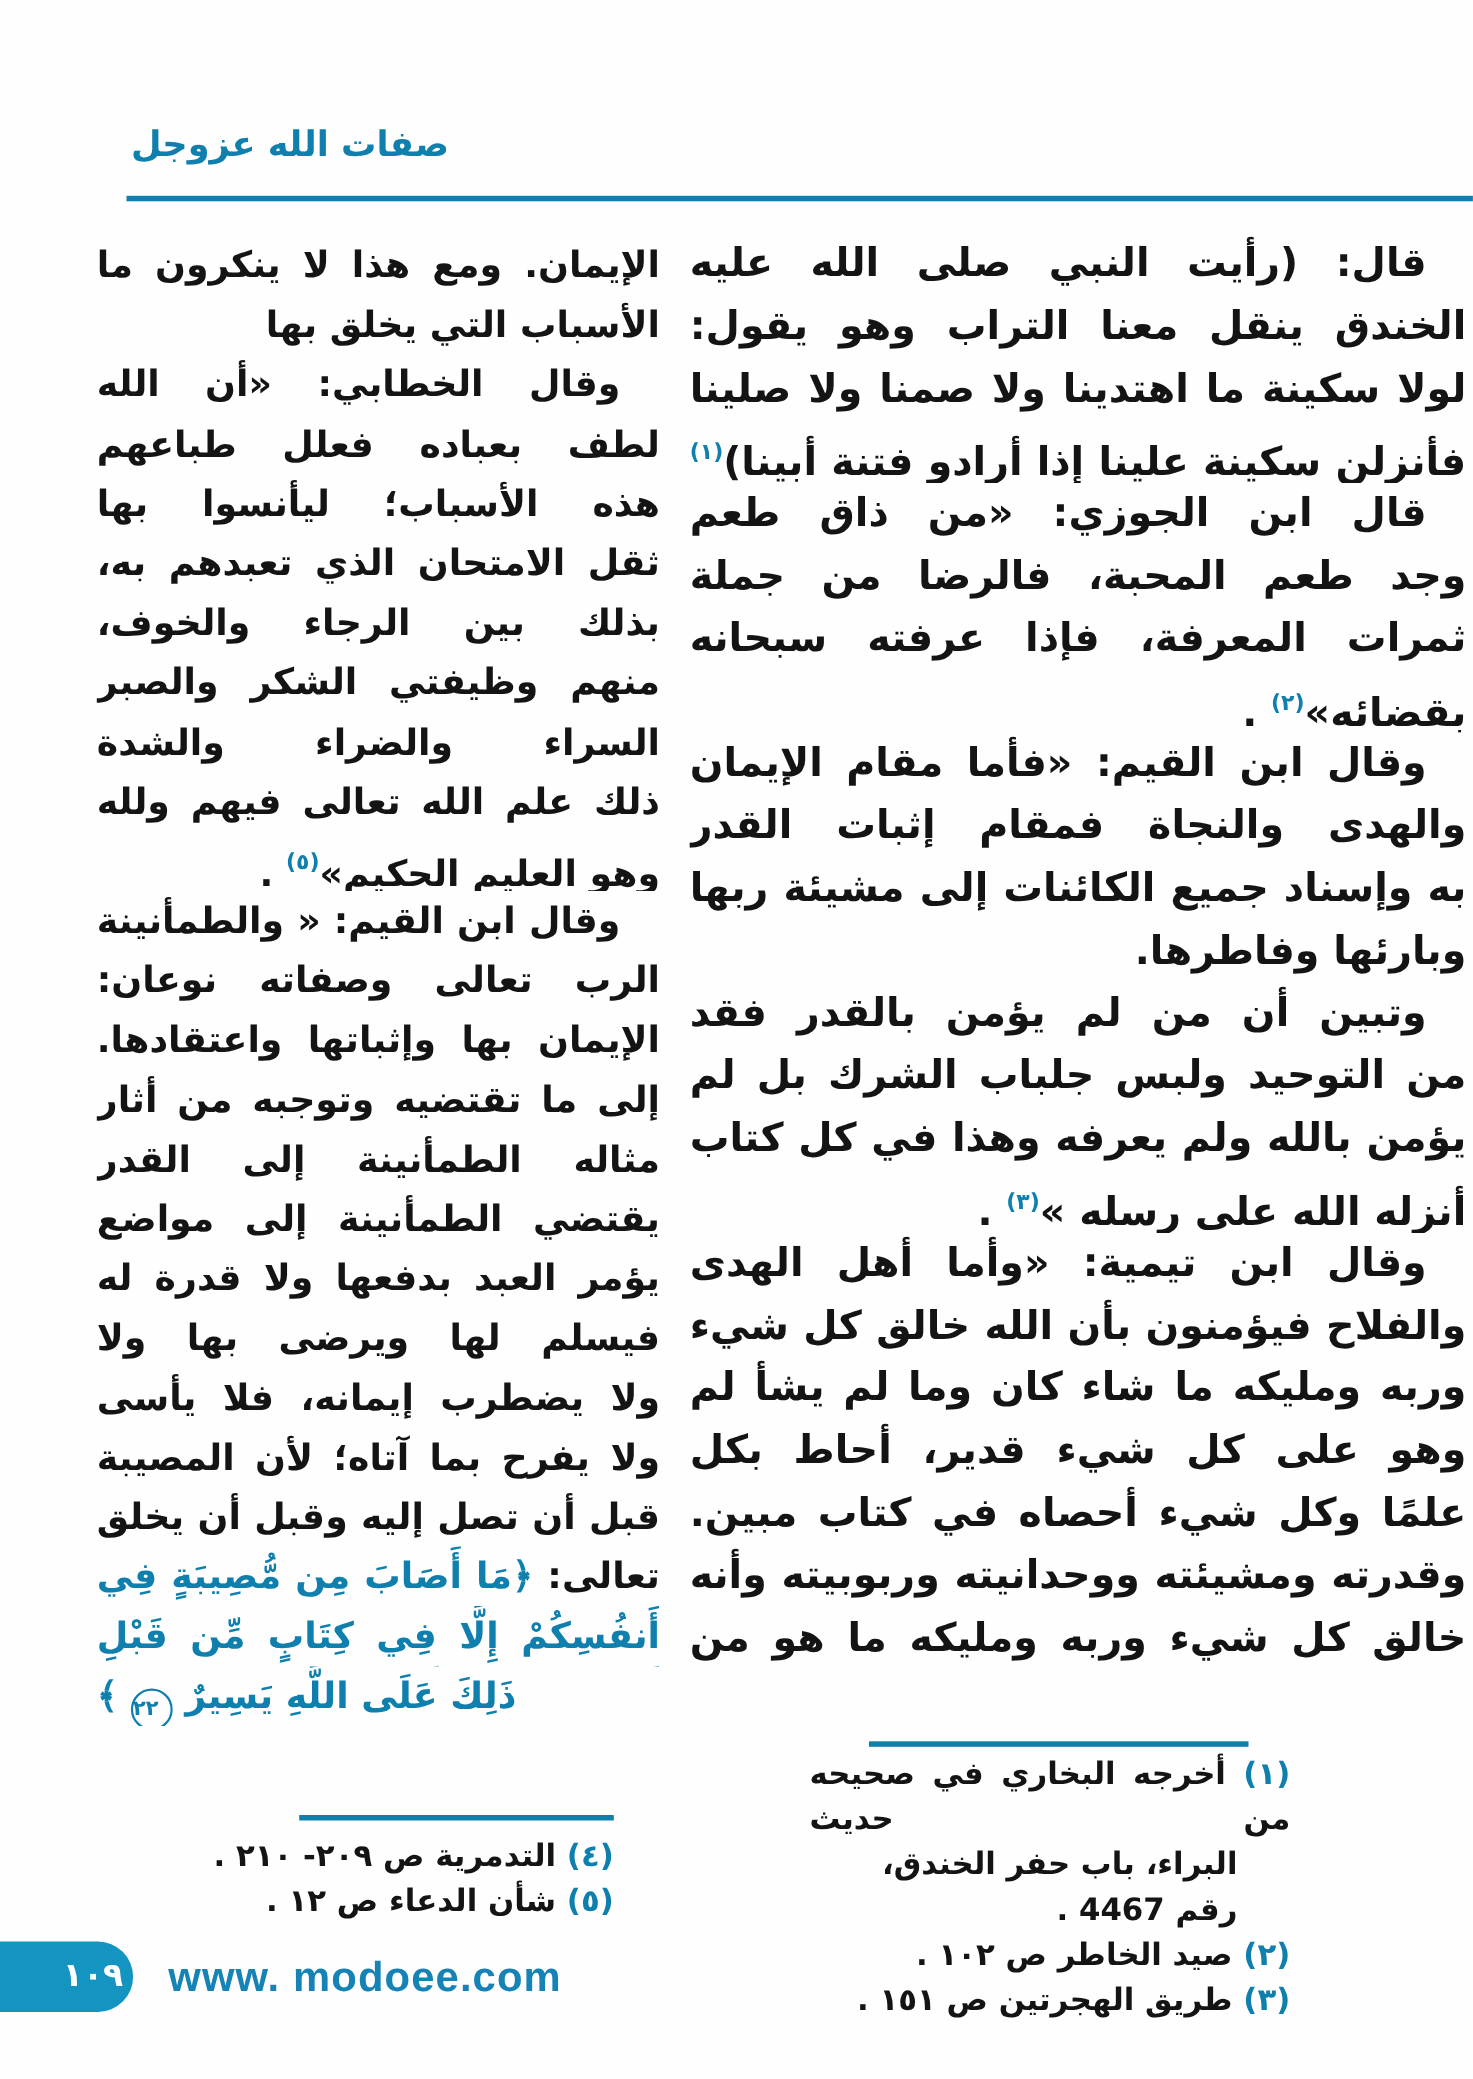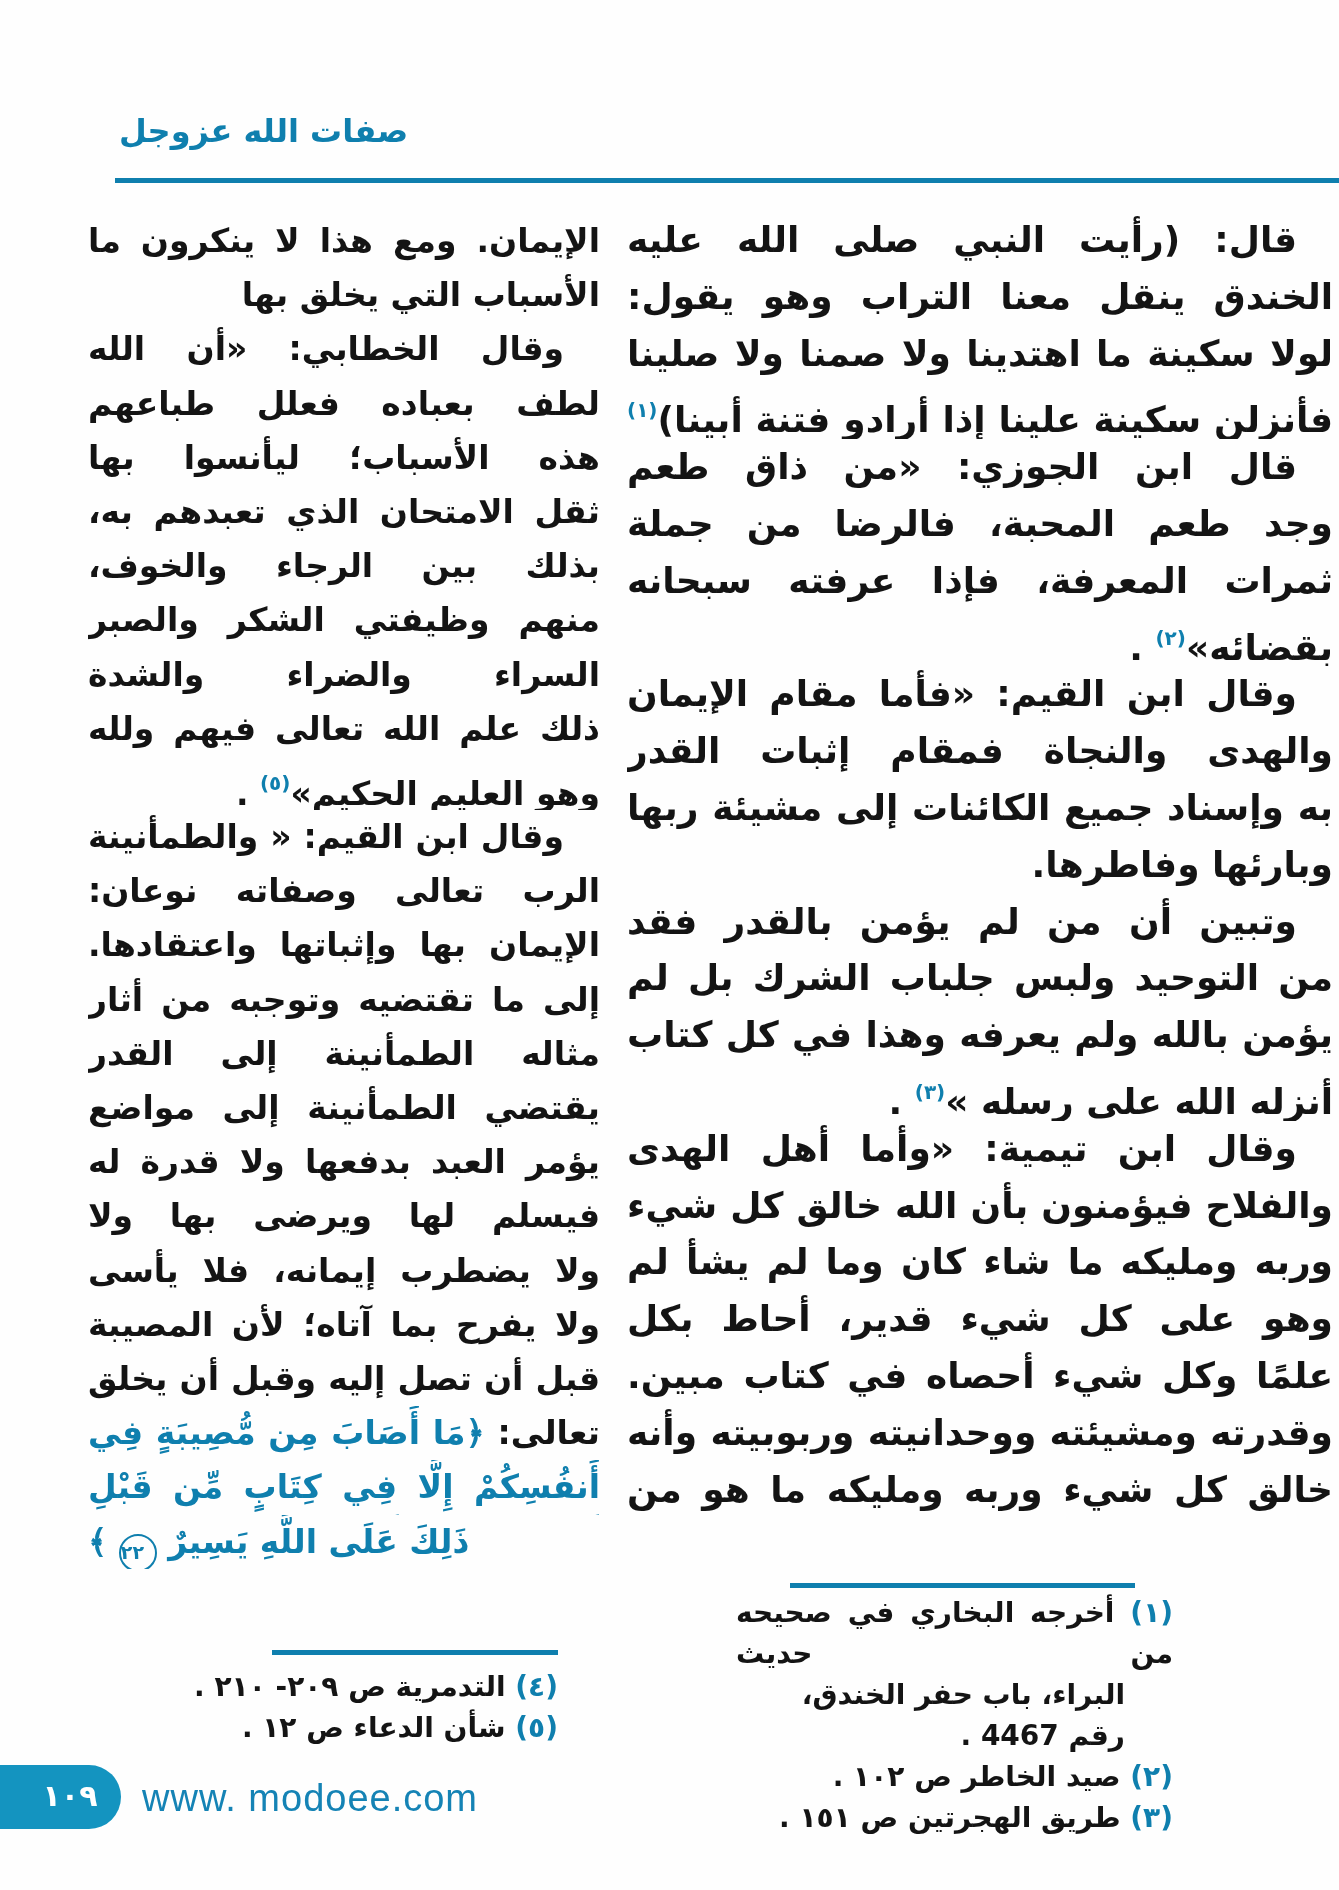--- a/index.html
+++ b/index.html
@@ -47,27 +47,27 @@
   #fn-left{left:90px;top:1666px;width:468px;}
   .fline{line-height:41px;overflow:hidden;}
   .fmark{color:var(--accent);}
   .find{padding-right:48px;}
   
   #pill{
     position:absolute;left:0;top:1765px;width:121px;height:64px;
     background:var(--pill);border-radius:0 34px 34px 0;
   }
   #pagenum{
-    position:absolute;left:16px;top:0;width:108px;height:64px;line-height:62px;
-    text-align:center;color:#ffffff;font-size:30px;font-weight:700;direction:rtl;
+    position:absolute;left:4px;top:0;width:108px;height:64px;line-height:62px;
+    text-align:right;color:#ffffff;font-size:30px;font-weight:700;direction:rtl;
   }
   #website{
-    position:absolute;left:142px;top:1777px;color:var(--web);
+    position:absolute;left:153px;top:1777px;color:var(--web);
     font-family:"Liberation Sans","DejaVu Sans",sans-serif;
-    font-size:38px;font-weight:400;letter-spacing:1px;
+    font-size:38px;font-weight:700;letter-spacing:1px;
   }
 </style>
 </head>
 <body>
 
 <div id="page">
 
   <div id="hdr-title">صفات الله عزوجل</div>
   <div id="hdr-rule"></div>
 

